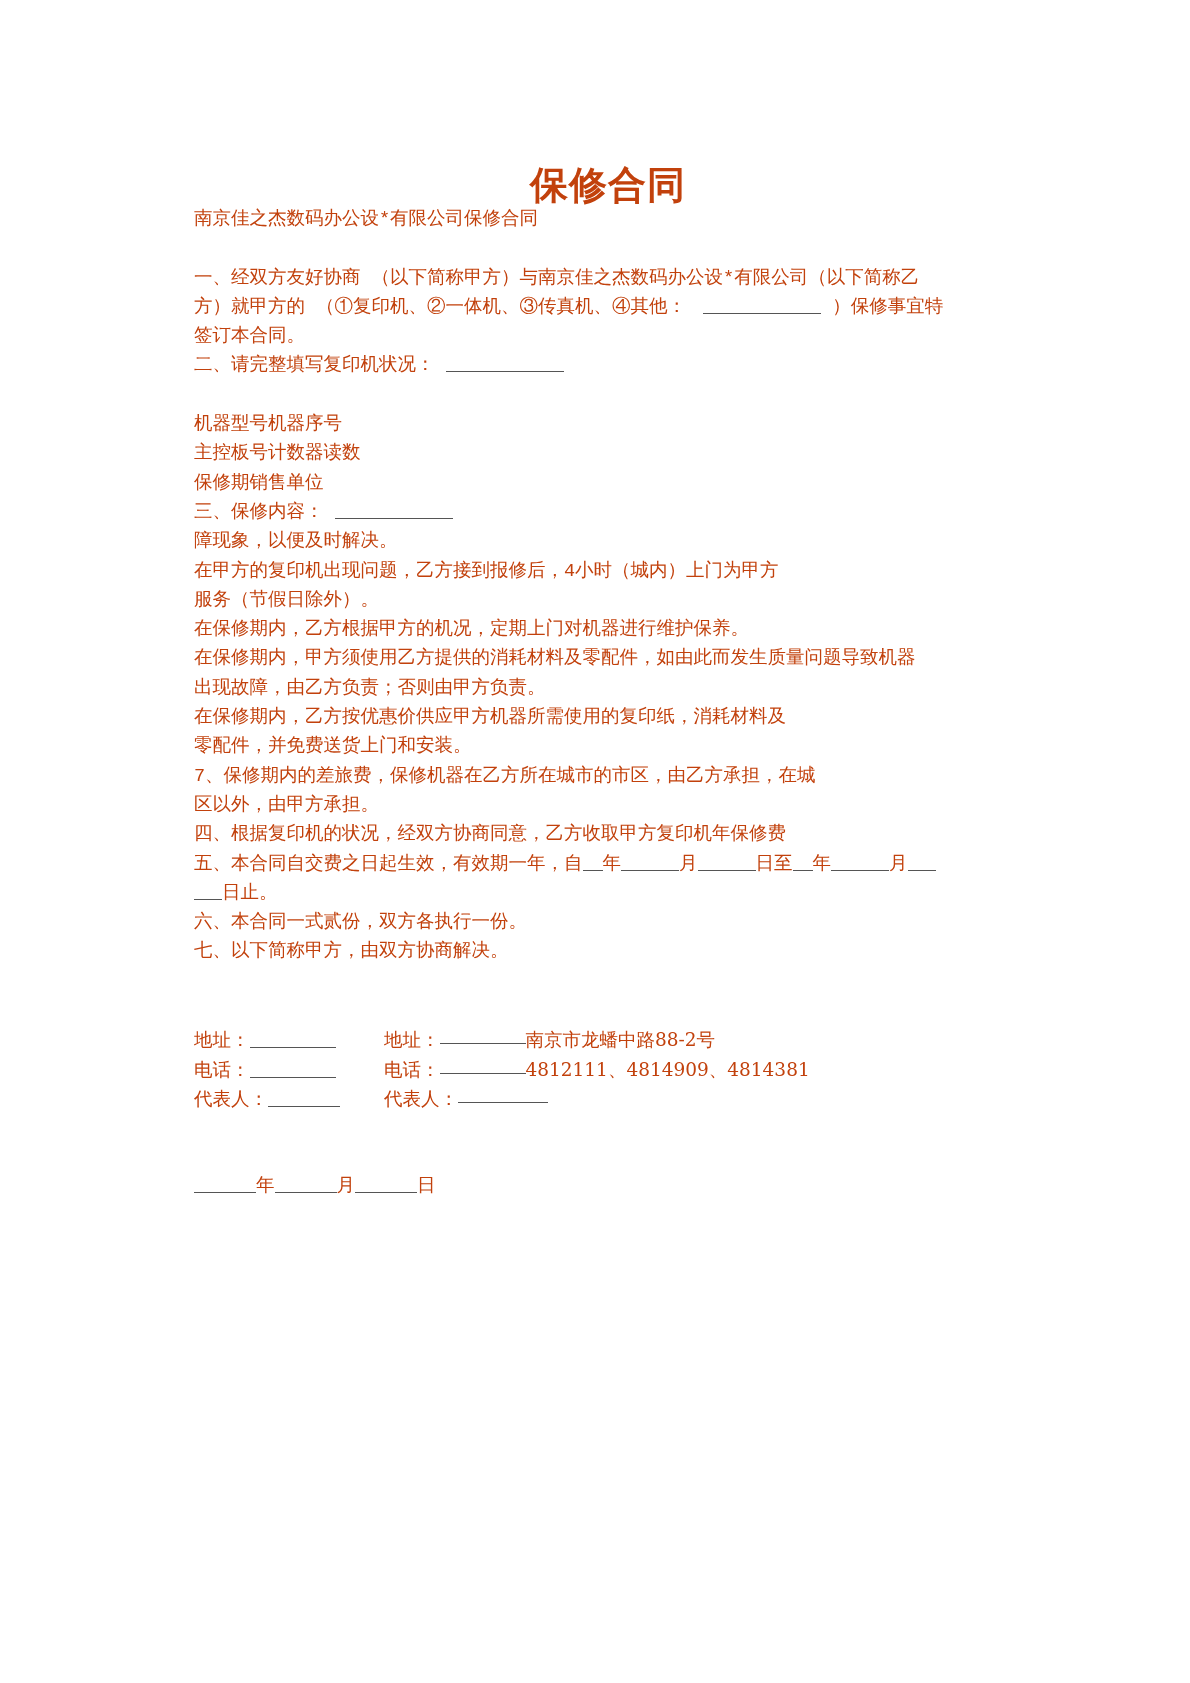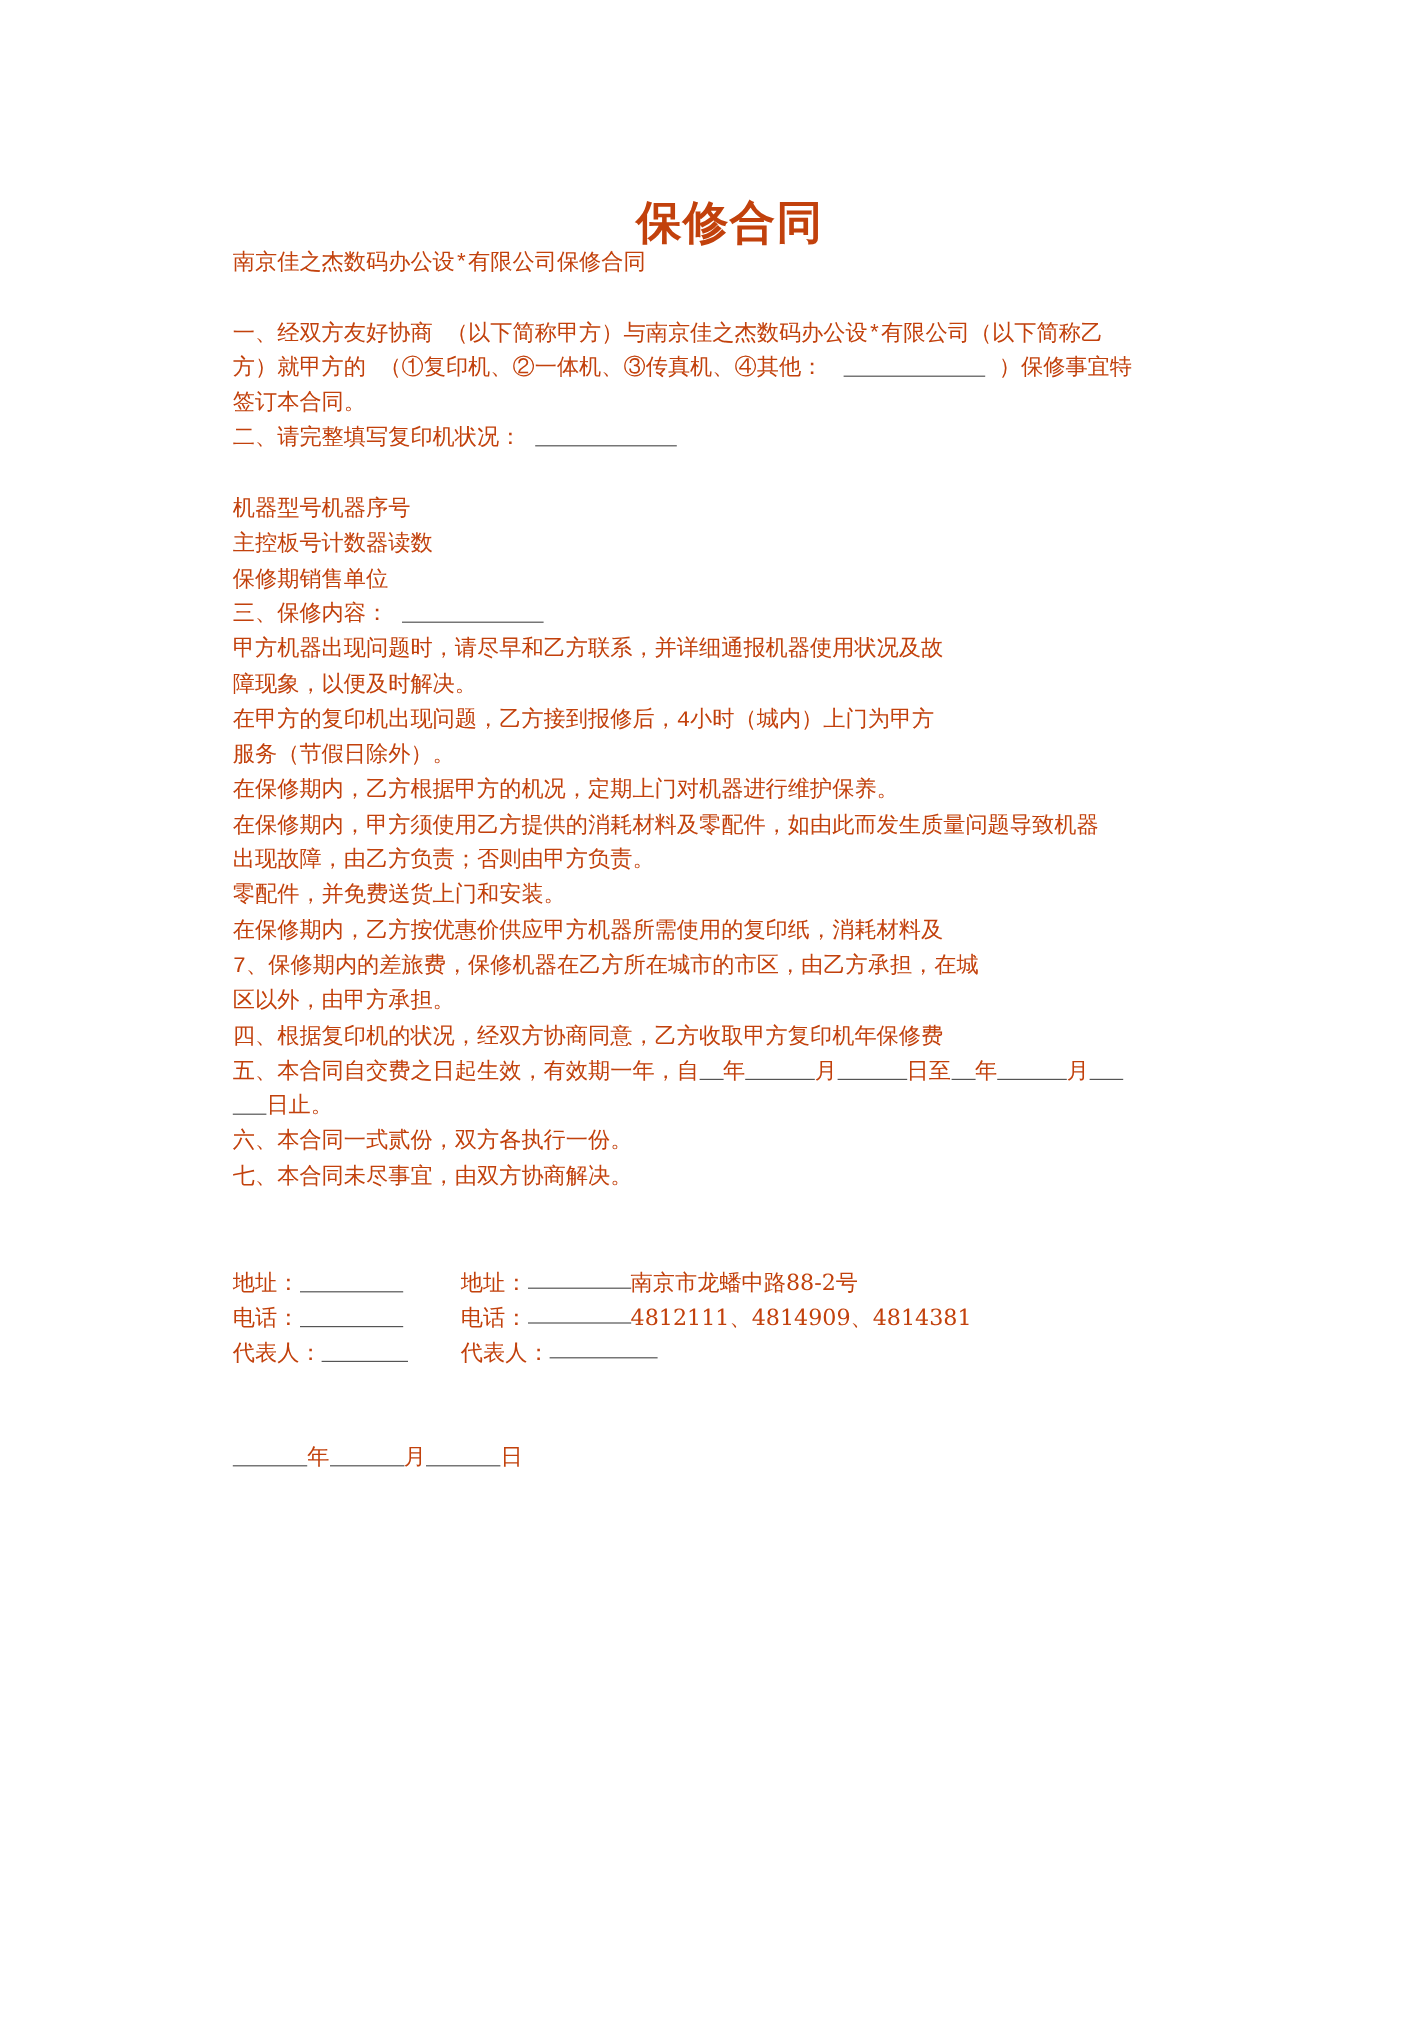--- a/index.html
+++ b/index.html
@@ -45,43 +45,42 @@
     <div class="gap"></div>
 
     <div class="ln">机器型号机器序号</div>
     <div class="ln">主控板号计数器读数</div>
     <div class="ln">保修期销售单位</div>
 
     <div class="ln">
       <span>三、保修内容：</span>
       <span class="u" style="width:118px;"></span>
     </div>
-    <div class="ln">甲方机器出现问题时，请尽早和乙方联系，并详细通报机器使用状况及故</div>
     <div class="ln">障现象，以便及时解决。</div>
     <div class="ln">在甲方的复印机出现问题，乙方接到报修后，4小时（城内）上门为甲方</div>
     <div class="ln">服务（节假日除外）。</div>
     <div class="ln">在保修期内，乙方根据甲方的机况，定期上门对机器进行维护保养。</div>
     <div class="ln">在保修期内，甲方须使用乙方提供的消耗材料及零配件，如由此而发生质量问题导致机器</div>
     <div class="ln">出现故障，由乙方负责；否则由甲方负责。</div>
+    <div class="ln">在保修期内，乙方按优惠价供应甲方机器所需使用的复印纸，消耗材料及</div>
     <div class="ln">零配件，并免费送货上门和安装。</div>
-    <div class="ln">在保修期内，乙方按优惠价供应甲方机器所需使用的复印纸，消耗材料及</div>
     <div class="ln">7、保修期内的差旅费，保修机器在乙方所在城市的市区，由乙方承担，在城</div>
     <div class="ln">区以外，由甲方承担。</div>
 
     <div class="ln">四、根据复印机的状况，经双方协商同意，乙方收取甲方复印机年保修费</div>
 
     <div class="ln">
       <span>五、本合同自交费之日起生效，有效期一年，自</span><span class="u" style="width:20px;"></span><span>年</span><span class="u" style="width:58px;"></span><span>月</span><span class="u" style="width:58px;"></span><span>日至</span><span class="u" style="width:20px;"></span><span>年</span><span class="u" style="width:58px;"></span><span>月</span><span class="u" style="width:28px;"></span>
     </div>
     <div class="ln">
       <span class="u" style="width:28px;"></span><span>日止。</span>
     </div>
 
     <div class="ln">六、本合同一式贰份，双方各执行一份。</div>
-    <div class="ln">七、本合同未尽事宜，由双方协商解决。</div>
+    <div class="ln">七、以下简称甲方，由双方协商解决。</div>
 
     <div class="gap"></div>
       <div class="gap"></div>
 
     <div class="sig-row">
       <span class="sig-a"><span>地址：</span><span class="u" style="width:86px;"></span></span>
       <span>地址：</span>
         <span class="u" style="width:86px;"></span>
         <span>南京市龙蟠中路88-2号</span>
     </div>

